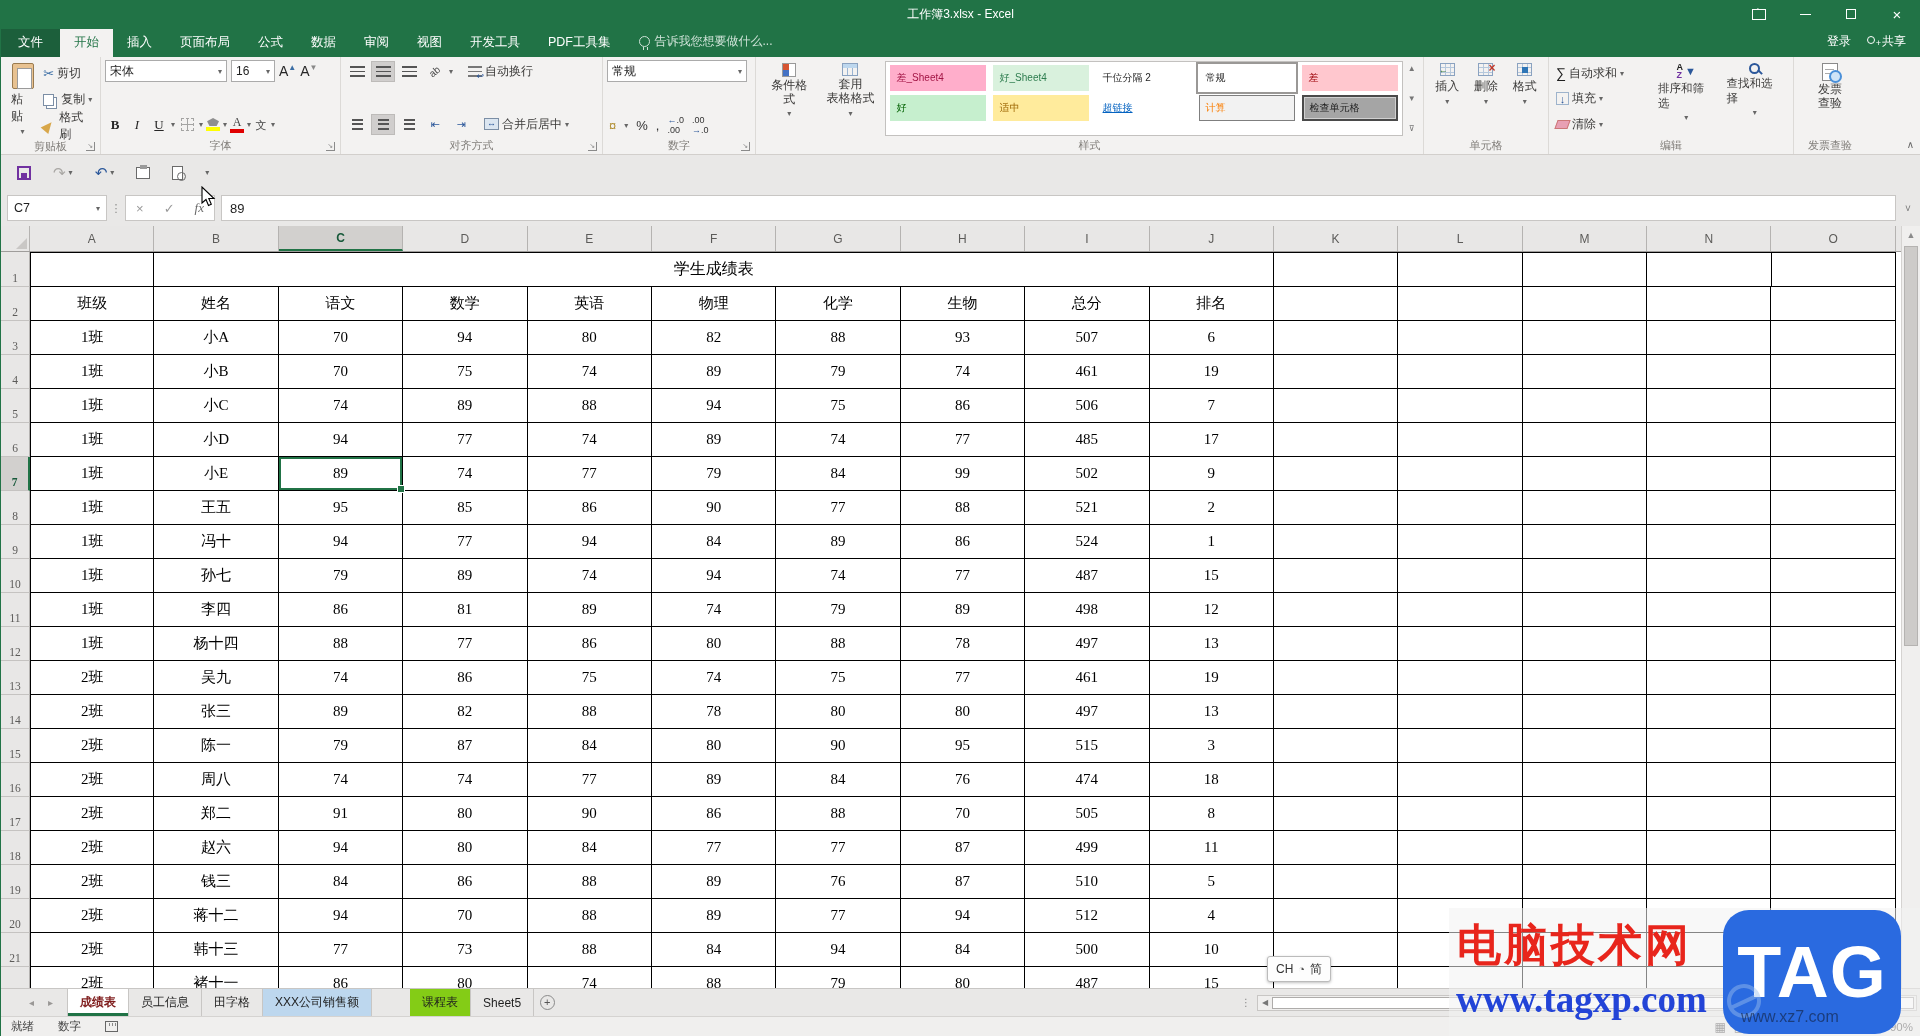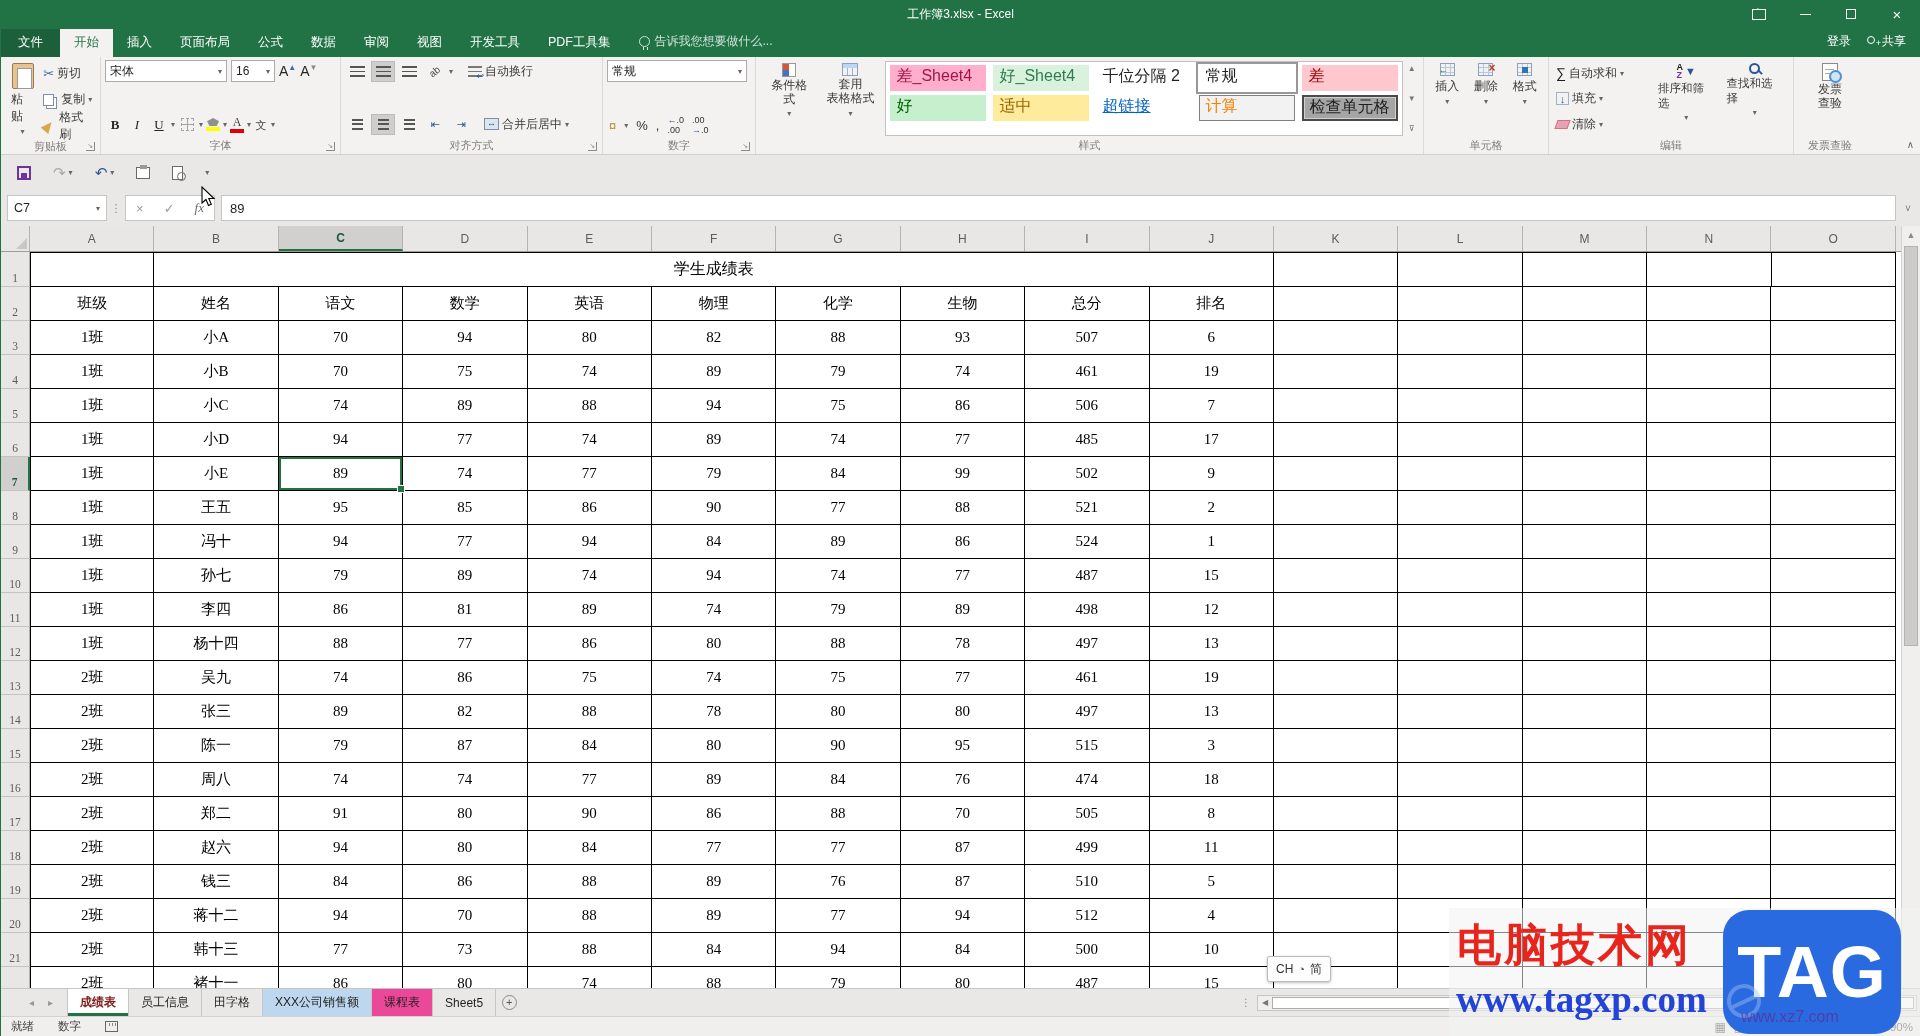--- a/index.html
+++ b/index.html
@@ -95,21 +95,21 @@
   
   .ic-cf { width:14px; height:14px; display:grid; grid-template-columns:1fr 1fr; grid-template-rows:1fr 1fr; border:1px solid #999; }
   .ic-cf i:nth-child(1){background:#d65532;} .ic-cf i:nth-child(2){background:#fff;}
   .ic-cf i:nth-child(3){background:#4472c4;} .ic-cf i:nth-child(4){background:#fff;}
   .ic-fmt-table { width:16px; height:13px; border:1px solid #8aa2c0; background:
      linear-gradient(#bdd7ee,#bdd7ee) 0 0/100% 4px no-repeat,
      repeating-linear-gradient(to right,transparent 0 4px,#9ab4d2 4px 5px); }
   .two-line { line-height:1.15; text-align:center; }
   .gallery { background:#fff; border:1px solid #c3c1bf; margin:1px 2px; padding:3px 4px; display:grid;
      grid-template-columns:repeat(5,96px); grid-auto-rows:26px; gap:4px 7px; align-items:stretch; }
-  .chip { display:flex; align-items:flex-start; padding:0 6px; font-size:16px; border:1px solid transparent; }
+  .chip { display:flex; align-items:center; padding:0 6px; font-size:10px; border:1px solid transparent; }
   .chip.selected { outline:2px solid #9a9896; outline-offset:1px; }
   .chip.underline span { text-decoration:underline; }
   .chip.thick { border:2px solid #4a4a4a; box-shadow:inset 0 0 0 1px #d0d0d0; }
   .gal-scroll { width:15px; display:flex; flex-direction:column; justify-content:space-between; align-items:center; padding:2px 0; color:#777; font-size:8px; margin:2px 0; }
 
   
   .mini-grid { width:15px; height:13px; border:1px solid #8aa2c0;
      background:repeating-linear-gradient(to right,transparent 0 4px,#b6c8dc 4px 5px),repeating-linear-gradient(to bottom,transparent 0 3.5px,#b6c8dc 3.5px 4.5px); position:relative; }
   .mini-grid.ins::after { content:"←"; position:absolute; left:-2px; top:1px; color:#3f7d3f; font-size:9px; font-weight:bold; }
   .mini-grid.del::after { content:"×"; position:absolute; right:-3px; top:-3px; color:#c0392b; font-size:12px; font-weight:bold; }
@@ -203,21 +203,21 @@
   .zoomslider { display:flex; align-items:center; gap:6px; }
   .zs-track { width:80px; height:2px; background:#aaa; position:relative; }
   .zs-thumb { position:absolute; left:50%; top:-4px; width:3px; height:10px; background:#666; }
 
   
   .wm-panel { position:absolute; left:1448px; top:908px; width:472px; height:128px; background:rgba(243,243,243,.55); z-index:8; }
   .wm-site { position:absolute; left:1456px; top:916px; font-size:44px; font-weight:bold; letter-spacing:3px; z-index:9; font-family:"Liberation Sans",sans-serif; }
   .wm-url { position:absolute; left:1455px; top:978px; font-size:37px; font-weight:bold; z-index:9; font-family:"Liberation Serif",serif; }
   .wm-logo { position:absolute; left:1722px; top:910px; width:178px; height:124px; border-radius:26px; display:flex; align-items:center; justify-content:center; z-index:10; }
   .wm-logo span { color:#fff; font-size:72px; font-weight:bold; letter-spacing:1px; font-family:"Liberation Sans",sans-serif; }
-  .wm-sub { position:absolute; left:1740px; top:1008px; font-size:16px; color:#701a75; opacity:.55; z-index:11; }
+  .wm-sub { position:absolute; left:1740px; top:1008px; font-size:16px; color:#0f172a; opacity:.55; z-index:11; }
   .wm-circle { position:absolute; left:1726px; top:984px; width:34px; height:34px; border:4px solid #9cc0ee; border-radius:50%; opacity:.45; z-index:11; transform:rotate(20deg); }
   .wm-circle::after { content:""; position:absolute; left:-2px; top:12px; width:30px; height:4px; background:#9cc0ee; transform:rotate(-45deg); }
 
   .imebox { position:absolute; left:1266px; top:956px; height:26px; background:#fdfdfd; border:1px solid #bbb; border-radius:3px;
      box-shadow:0 1px 3px rgba(0,0,0,.25); display:flex; align-items:center; gap:5px; padding:0 8px; z-index:12; font-size:12px; color:#333; }
   .ime-pen { color:#555; font-size:11px; }
 
   .cursor { position:absolute; left:200px; top:186px; z-index:50; }
 </style>
 </head>
@@ -1017,21 +1017,21 @@
         </div>
         <div class="stab">
           <span>员工信息</span>
         </div>
         <div class="stab">
           <span>田字格</span>
         </div>
         <div class="stab" style="background: rgb(189, 215, 238);">
           <span>XXX公司销售额</span>
         </div>
-        <div class="stab" style="background: #ec4899;">
+        <div class="stab" style="background: #84cc16; margin-left: 38px;">
           <span>课程表</span>
         </div>
         <div class="stab">
           <span>Sheet5</span>
         </div>
       </div>
     <div class="addsheet">
         <span>+</span>
       </div>
     <div class="sheet-right">

